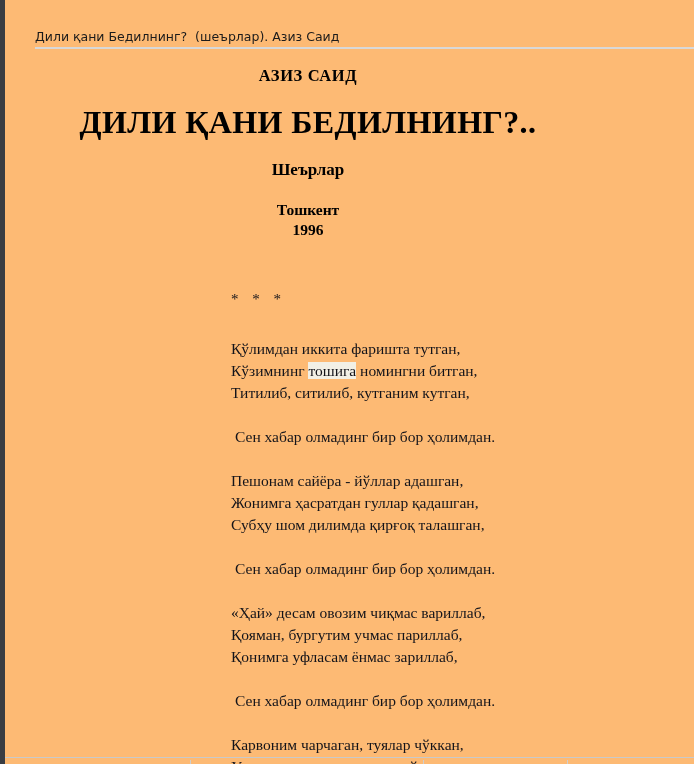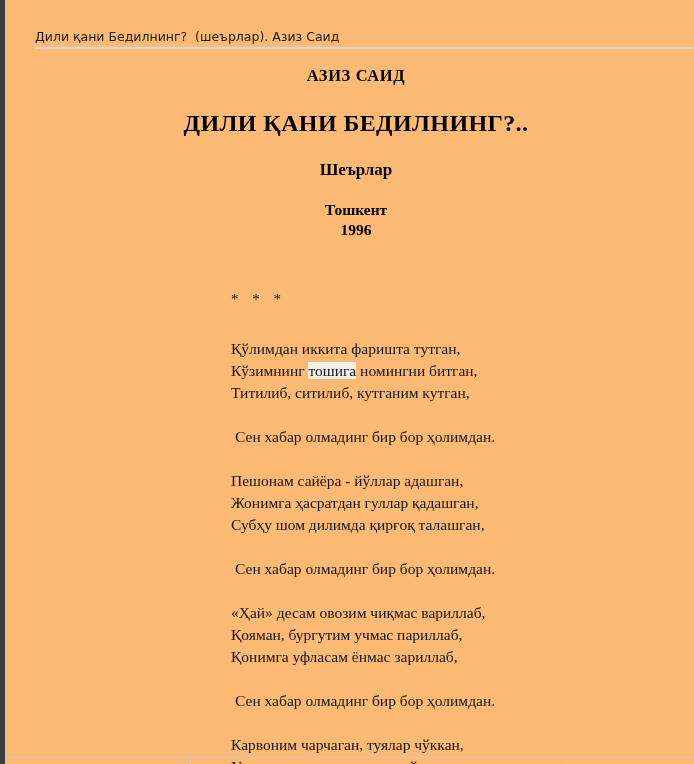--- a/index.html
+++ b/index.html
@@ -62,31 +62,30 @@
   }
 
   
   .tblock {
     position: absolute;
     left: 0;
     width: 606px;
     text-align: center;
     font-family: "Liberation Serif", serif;
     color: #000000;
-    padding-left: 48px;
   }
   #author-line {
     top: 66px;
     font-size: 16.5px;
     font-weight: bold;
     letter-spacing: 0.6px;
   }
   #book-title {
-    top: 110px;
-    font-size: 24px;
+    top: 104px;
+    font-size: 32px;
     font-weight: bold;
     letter-spacing: 0.4px;
   }
   #genre-line {
     top: 160px;
     font-size: 17px;
     font-weight: bold;
   }
   #imprint-block {
     top: 200px;

